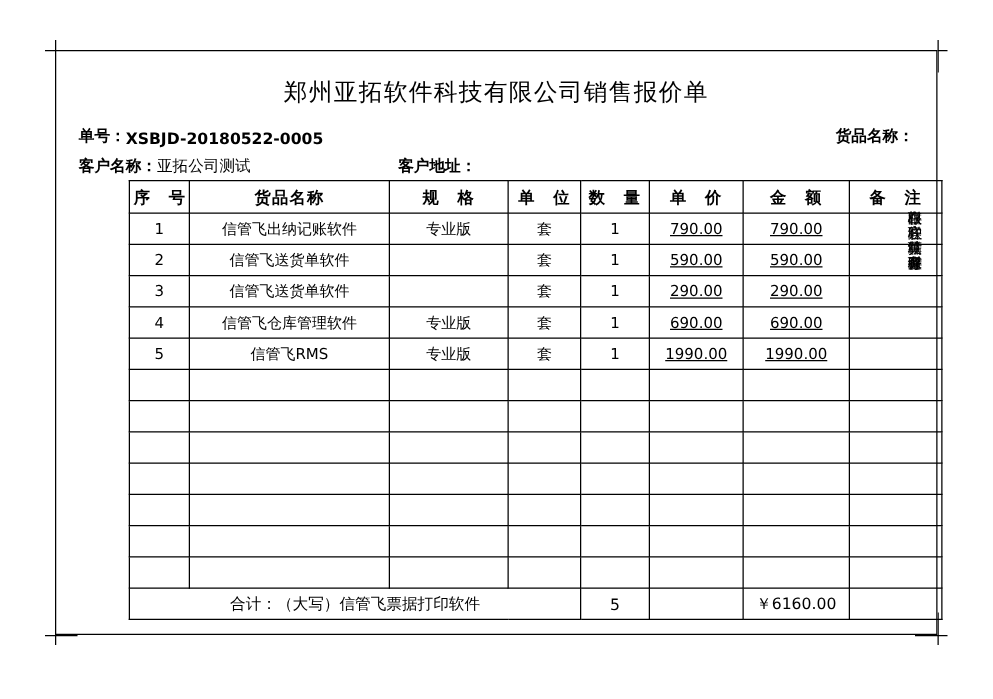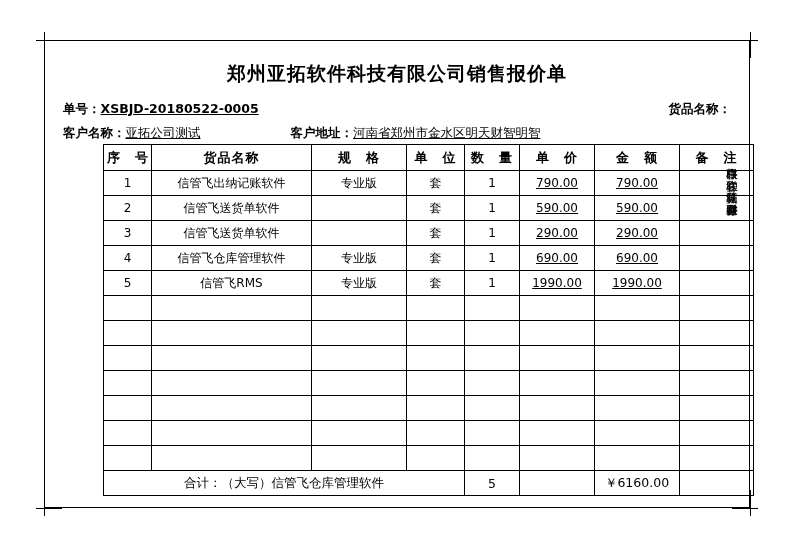--- a/index.html
+++ b/index.html
@@ -36,42 +36,42 @@
     width: 706px;
     height: 468px;
     border: 1px solid #000;
     background: #fff;
     box-sizing: border-box;
   }
 
   .title {
     text-align: center;
     font-size: 19px;
-    font-weight: bold;
+    font-weight: normal;
     letter-spacing: 1px;
     margin-top: 20px;
     font-family: "DejaVu Sans", "Liberation Sans", sans-serif;
   }
 
   .meta {
     margin-top: 14px;
     padding: 0 18px;
     font-size: 12.5px;
     font-weight: bold;
   }
   .meta-row {
     display: flex;
-    align-items: flex-start;
+    align-items: flex-end;
     margin-bottom: 7px;
     white-space: nowrap;
   }
   .meta-left { }
   .meta-right { margin-left: auto; }
-  .meta-mid { margin-left: 90px; }
-  .meta-val { font-weight: bold; text-decoration: underline; }
+  .meta-mid { margin-left: 118px; }
+  .meta-val { font-weight: bold; }
   .meta-val.normal { font-weight: normal; }
 
   .table-wrap {
     position: absolute;
     left: 18px;
     top: 103px;
     width: 650px;
     padding-left: 40px;
   }
   table.items {
@@ -152,21 +152,20 @@
     <div class="meta">
       <div class="meta-row">
         <span class="meta-left">单号：</span>
         <span class="meta-val">XSBJD-20180522-0005</span>
         <span class="meta-right">货品名称：</span>
       </div>
       <div class="meta-row">
         <span class="meta-left">客户名称：</span>
         <span class="meta-val normal">亚拓公司测试</span>
         <span class="meta-mid">客户地址：</span>
-        <span class="meta-val normal">河南省郑州市金水区明天财智明智</span>
       </div>
     </div>
 
     <div class="table-wrap">
       <table class="items">
         <colgroup>
           <col style="width:48px">
           <col style="width:160px">
           <col style="width:95px">
           <col style="width:58px">
@@ -302,21 +301,21 @@
             <td class="empty"></td>
             <td class="name"></td>
             <td class="spec"></td>
             <td></td>
             <td></td>
             <td></td>
             <td></td>
             <td></td>
           </tr>
           <tr class="total-row">
-            <td class="total-label" colspan="4">合计：（大写）信管飞仓库管理软件</td>
+            <td class="total-label" colspan="4">合计：（大写）信管飞票据打印软件</td>
             <td>5</td>
             <td></td>
             <td>￥6160.00</td>
             <td></td>
           </tr>
         </tbody>
       </table>
     </div>
 
     <div class="side-note">

